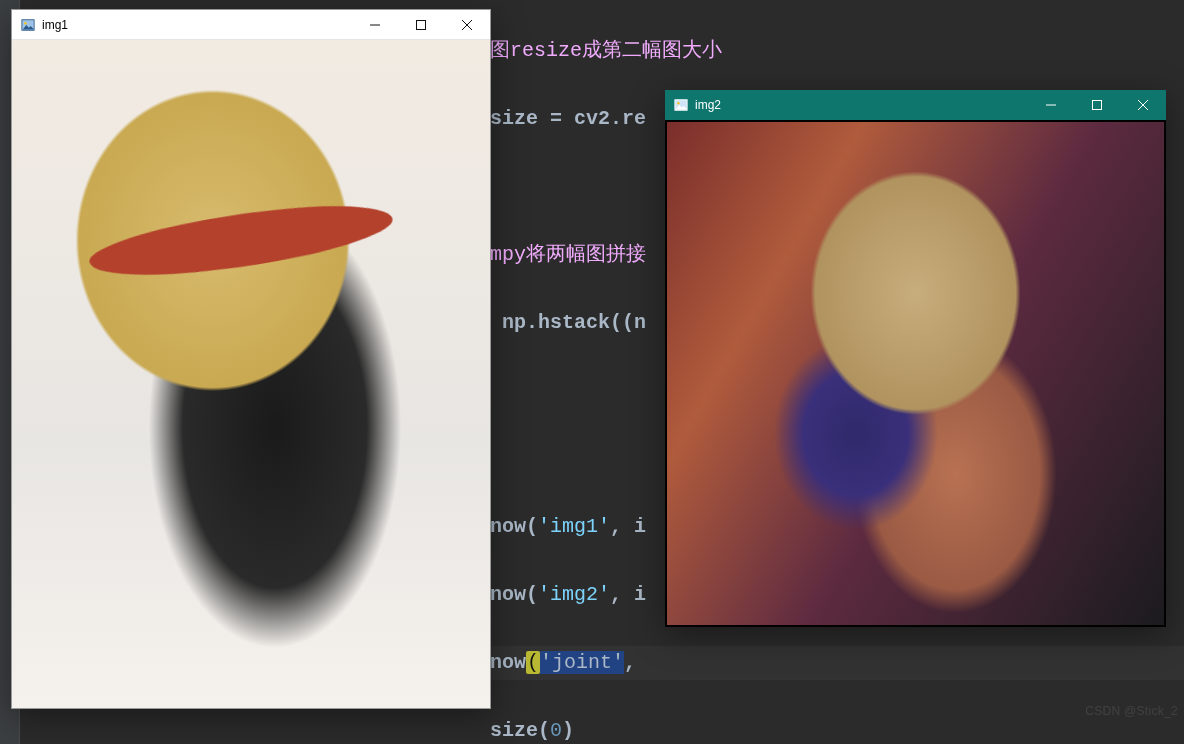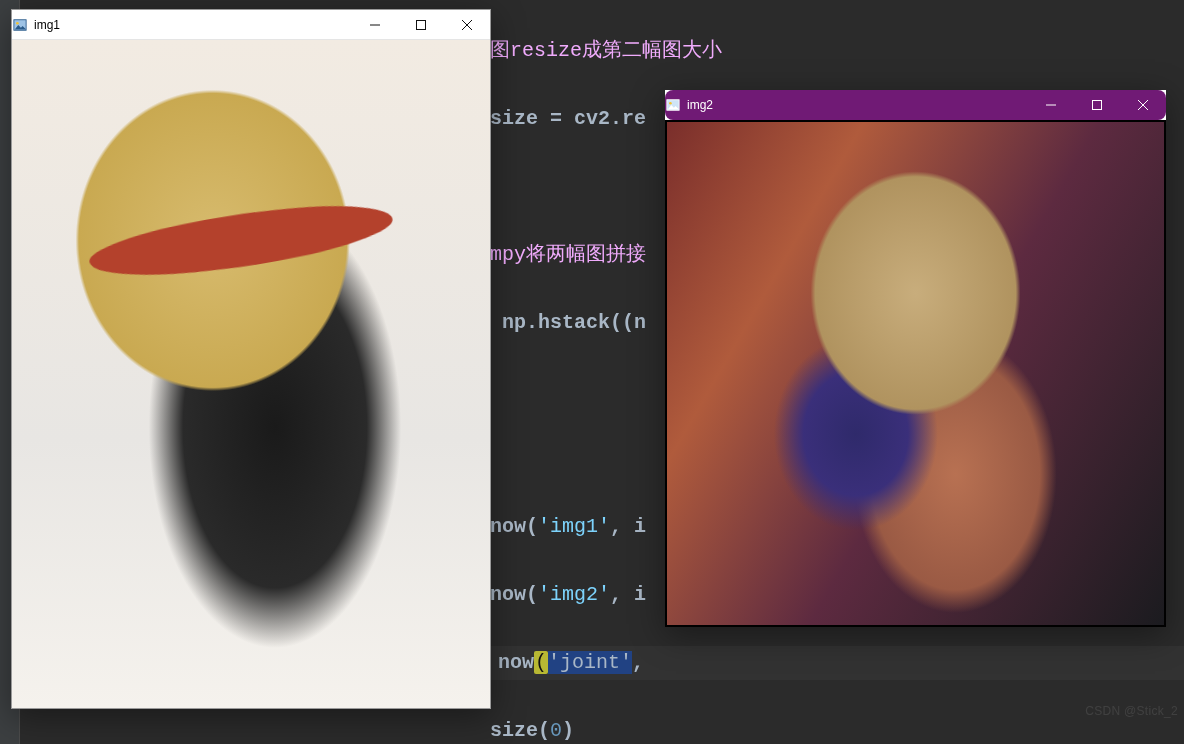--- a/index.html
+++ b/index.html
@@ -40,56 +40,57 @@
     line-height: 34px;
     white-space: pre;
     position: relative;
     overflow: hidden;
   }
   .code-line { display: block; }
   .c-comment { color: #f0abfc; }
   .c-ident   { color: #A9B7C6; font-weight: bold; }
   .c-str     { color: #7dd3fc; }
   .c-num     { color: #6897BB; }
-  .c-caretbg { background: #323232; padding-left: 8px; }
+  .c-caretbg { background: #323232; }
   .c-jointsel { background:#214283; color:#A9B7C6; }
   .c-yellowp  { background:#b8b833; color:#111; border-radius:2px; padding:0 1px;}
   
   
   .win {
     position: absolute;
     background: #fff;
     box-shadow: 0 8px 32px rgba(0,0,0,.4);
     display: flex;
     flex-direction: column;
   }
   .titlebar {
     height: 30px;
     display: flex;
     align-items: center;
     font-family: "Segoe UI", Arial, sans-serif;
     font-size: 12px;
+    padding-left: 8px;
     user-select: none;
   }
   .titlebar .icon-slot {
     width: 16px; height: 16px; margin-right: 6px;
     display: flex; align-items:center; justify-content:center;
   }
   .titlebar .spacer { flex: 1; }
   .titlebar .ctrl { width: 46px; height: 30px; display:flex; align-items:center; justify-content:center; }
   .titlebar .ctrl svg { display:block; }
   .win-body { flex:1; overflow:hidden; }
 
   
   .win-img1 { left: 11px; top: 9px; width: 480px; height: 700px; border:1px solid #9a9a9a;}
   .win-img1 .titlebar { background: #fff; color: #000; border-bottom:1px solid #e5e5e5;}
   .win-img1 .ctrl svg path, .win-img1 .ctrl svg rect { stroke:#111; }
   
   .win-img2 { left: 665px; top: 90px; width: 501px; height: 537px; }
-  .win-img2 .titlebar { background: #701a75; color: #fff; border-radius: 8px; }
+  .win-img2 .titlebar { background: #0f766e; color: #fff; }
   .win-img2 .ctrl svg path, .win-img2 .ctrl svg rect { stroke:#fff; }
   .win-img2 .win-body { background:#000; padding:2px; }
 
   
   .fake-img { width:100%; height:100%; }
   .fake-img.luffy {
     background:
       radial-gradient(ellipse 70% 55% at 42% 30%, #d7bb6e 0%, #c9a951 40%, rgba(0,0,0,0) 41%),
       radial-gradient(ellipse 48% 60% at 55% 58%, #1a1a1a 0%, #2a2a2a 40%, rgba(0,0,0,0) 55%),
       linear-gradient(180deg, #f2ebe2 0%, #e8e6e3 60%, #f5f2ed 100%);

